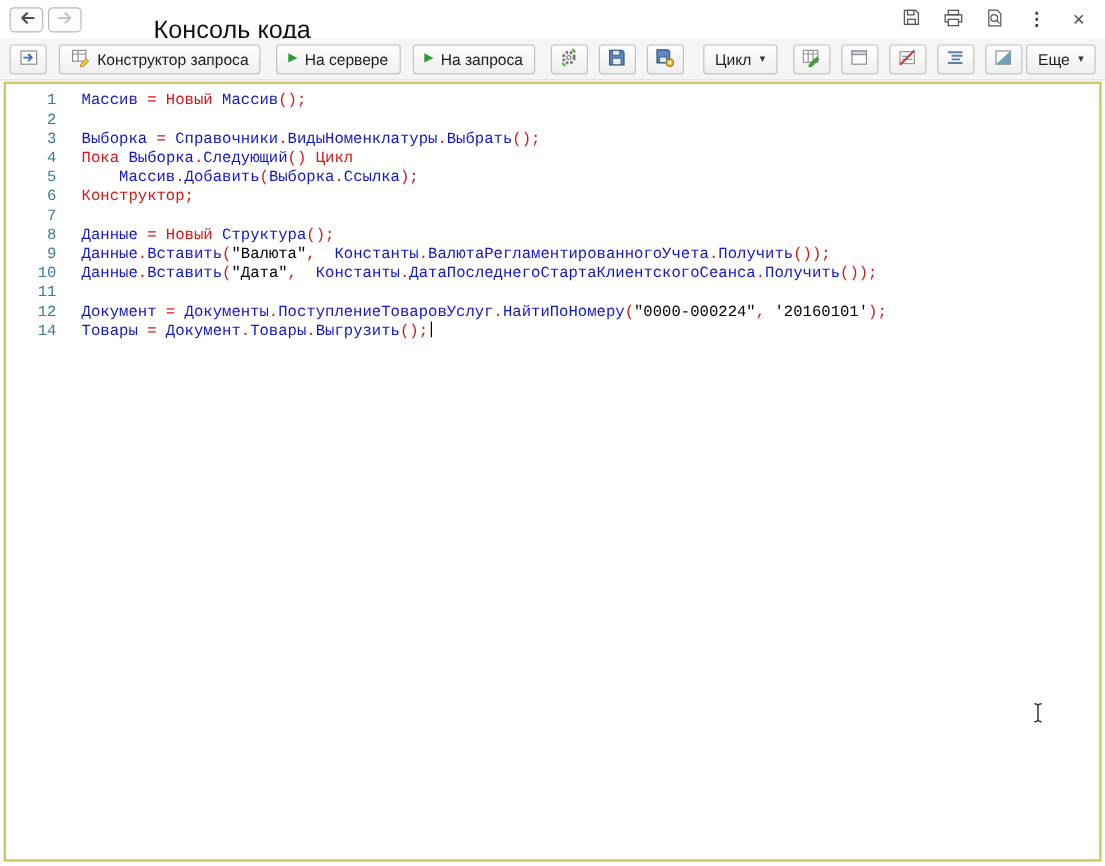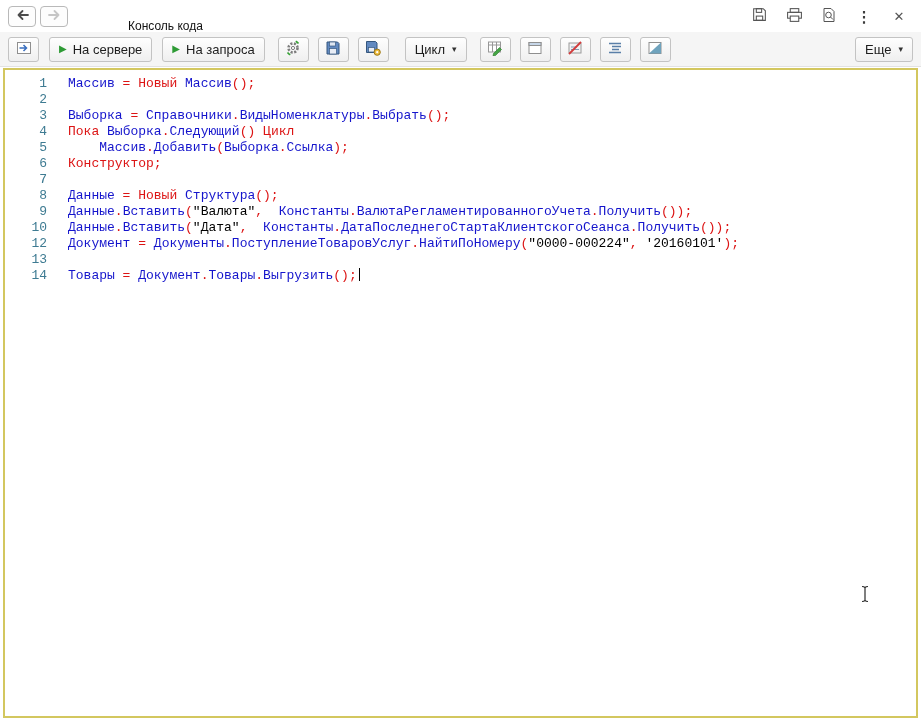--- a/index.html
+++ b/index.html
@@ -6,21 +6,21 @@
   html, body { width:921px; height:722px; background:#fff; overflow:hidden;
                font-family:"Liberation Sans", sans-serif; }
   .window { position:relative; width:921px; height:722px; background:#fff; }
 
   
   .titlebar { position:absolute; top:0; left:0; right:0; height:32px;
               display:flex; align-items:center; padding:0 12px 0 8px; background:#fff; }
   .nav-btn { width:28px; height:21px; border:1px solid #b9b9b9; border-radius:4px;
              background:#fdfdfd; display:inline-flex; align-items:center; justify-content:center; }
   .nav-btn + .nav-btn { margin-left:4px; }
-  .page-title { margin-left:60px; font-size:12px; color:#111;margin-top:20px; }
+  .page-title { margin-left:60px; font-size:21px; color:#111;margin-top:20px; }
   .tb-actions { margin-left:auto; display:flex; align-items:center; gap:15px; }
   .tb-action { background:none; border:none; width:20px; height:20px;
                display:inline-flex; align-items:center; justify-content:center; }
   .glyph-menu { font-size:15px; color:#3d3d3d; font-weight:bold; line-height:1; }
   .glyph-close { font-size:13px; color:#555; line-height:1; }
 
   
   .toolbar { position:absolute; top:32px; left:0; right:0; height:35px; background:#f5f5f5;
              border-bottom:1px solid #e2e2e2; display:flex; align-items:center; padding:0 8px; }
   .btn { height:25px; border:1px solid #c3c3c3; border-radius:3px;
@@ -110,20 +110,30 @@
 
     <button class="btn icon-only mr8">
       <span>
         <svg width="16" height="16" viewBox="0 0 16 16">
             <rect x="1.5" y="2.5" width="13" height="11" fill="#fff" stroke="#8f8f8f"></rect>
             <path d="M3.5 8h7M7.5 5 10.5 8l-3 3" fill="none" stroke="#3a6fbf" stroke-width="1.5"></path>
           </svg>
       </span>
     </button>
 
+    <button class="btn mr12">
+      <span>
+        <svg width="16" height="16" viewBox="0 0 16 16">
+            <rect x="1.5" y="2" width="11" height="9" fill="#fff" stroke="#8f8f8f"></rect>
+            <path d="M1.5 5h11M6 2v9" stroke="#8f8f8f"></path>
+            <path d="M8.5 13.5 13 9l2 2-4.5 4.5-2.6.6z" fill="#f5c342" stroke="#a87f1e" stroke-width="0.7"></path>
+          </svg>
+      </span>
+      <span>Конструктор запроса</span>
+    </button>
 
     <button class="btn mr8">
       <span class="play">▶</span>
       <span>На сервере</span>
     </button>
 
     <button class="btn mr12">
       <span class="play">▶</span>
       <span>На запроса</span>
     </button>
@@ -224,22 +234,22 @@
         <div class="code-row"><span class="gutter-num">1</span><span class="code-text"><span class="tok tok-id" style="color: rgb(20, 20, 204);">Массив</span><span class="tok tok-op" style="color: rgb(220, 20, 20);"> = </span><span class="tok tok-kw" style="color: rgb(220, 20, 20);">Новый</span><span class="tok tok-pl" style="color: rgb(0, 0, 0);"> </span><span class="tok tok-id" style="color: rgb(20, 20, 204);">Массив</span><span class="tok tok-op" style="color: rgb(220, 20, 20);">();</span></span></div>
         <div class="code-row"><span class="gutter-num">2</span><span class="code-text"></span></div>
         <div class="code-row"><span class="gutter-num">3</span><span class="code-text"><span class="tok tok-id" style="color: rgb(20, 20, 204);">Выборка</span><span class="tok tok-op" style="color: rgb(220, 20, 20);"> = </span><span class="tok tok-id" style="color: rgb(20, 20, 204);">Справочники</span><span class="tok tok-op" style="color: rgb(220, 20, 20);">.</span><span class="tok tok-id" style="color: rgb(20, 20, 204);">ВидыНоменклатуры</span><span class="tok tok-op" style="color: rgb(220, 20, 20);">.</span><span class="tok tok-id" style="color: rgb(20, 20, 204);">Выбрать</span><span class="tok tok-op" style="color: rgb(220, 20, 20);">();</span></span></div>
         <div class="code-row"><span class="gutter-num">4</span><span class="code-text"><span class="tok tok-kw" style="color: rgb(220, 20, 20);">Пока</span><span class="tok tok-pl" style="color: rgb(0, 0, 0);"> </span><span class="tok tok-id" style="color: rgb(20, 20, 204);">Выборка</span><span class="tok tok-op" style="color: rgb(220, 20, 20);">.</span><span class="tok tok-id" style="color: rgb(20, 20, 204);">Следующий</span><span class="tok tok-op" style="color: rgb(220, 20, 20);">()</span><span class="tok tok-pl" style="color: rgb(0, 0, 0);"> </span><span class="tok tok-kw" style="color: rgb(220, 20, 20);">Цикл</span></span></div>
         <div class="code-row"><span class="gutter-num">5</span><span class="code-text"><span class="tok tok-pl" style="color: rgb(0, 0, 0);">    </span><span class="tok tok-id" style="color: rgb(20, 20, 204);">Массив</span><span class="tok tok-op" style="color: rgb(220, 20, 20);">.</span><span class="tok tok-id" style="color: rgb(20, 20, 204);">Добавить</span><span class="tok tok-op" style="color: rgb(220, 20, 20);">(</span><span class="tok tok-id" style="color: rgb(20, 20, 204);">Выборка</span><span class="tok tok-op" style="color: rgb(220, 20, 20);">.</span><span class="tok tok-id" style="color: rgb(20, 20, 204);">Ссылка</span><span class="tok tok-op" style="color: rgb(220, 20, 20);">);</span></span></div>
         <div class="code-row"><span class="gutter-num">6</span><span class="code-text"><span class="tok tok-kw" style="color: rgb(220, 20, 20);">Конструктор</span><span class="tok tok-op" style="color: rgb(220, 20, 20);">;</span></span></div>
         <div class="code-row"><span class="gutter-num">7</span><span class="code-text"></span></div>
         <div class="code-row"><span class="gutter-num">8</span><span class="code-text"><span class="tok tok-id" style="color: rgb(20, 20, 204);">Данные</span><span class="tok tok-op" style="color: rgb(220, 20, 20);"> = </span><span class="tok tok-kw" style="color: rgb(220, 20, 20);">Новый</span><span class="tok tok-pl" style="color: rgb(0, 0, 0);"> </span><span class="tok tok-id" style="color: rgb(20, 20, 204);">Структура</span><span class="tok tok-op" style="color: rgb(220, 20, 20);">();</span></span></div>
         <div class="code-row"><span class="gutter-num">9</span><span class="code-text"><span class="tok tok-id" style="color: rgb(20, 20, 204);">Данные</span><span class="tok tok-op" style="color: rgb(220, 20, 20);">.</span><span class="tok tok-id" style="color: rgb(20, 20, 204);">Вставить</span><span class="tok tok-op" style="color: rgb(220, 20, 20);">(</span><span class="tok tok-str" style="color: rgb(0, 0, 0);">"Валюта"</span><span class="tok tok-op" style="color: rgb(220, 20, 20);">,</span><span class="tok tok-pl" style="color: rgb(0, 0, 0);">  </span><span class="tok tok-id" style="color: rgb(20, 20, 204);">Константы</span><span class="tok tok-op" style="color: rgb(220, 20, 20);">.</span><span class="tok tok-id" style="color: rgb(20, 20, 204);">ВалютаРегламентированногоУчета</span><span class="tok tok-op" style="color: rgb(220, 20, 20);">.</span><span class="tok tok-id" style="color: rgb(20, 20, 204);">Получить</span><span class="tok tok-op" style="color: rgb(220, 20, 20);">());</span></span></div>
         <div class="code-row"><span class="gutter-num">10</span><span class="code-text"><span class="tok tok-id" style="color: rgb(20, 20, 204);">Данные</span><span class="tok tok-op" style="color: rgb(220, 20, 20);">.</span><span class="tok tok-id" style="color: rgb(20, 20, 204);">Вставить</span><span class="tok tok-op" style="color: rgb(220, 20, 20);">(</span><span class="tok tok-str" style="color: rgb(0, 0, 0);">"Дата"</span><span class="tok tok-op" style="color: rgb(220, 20, 20);">,</span><span class="tok tok-pl" style="color: rgb(0, 0, 0);">  </span><span class="tok tok-id" style="color: rgb(20, 20, 204);">Константы</span><span class="tok tok-op" style="color: rgb(220, 20, 20);">.</span><span class="tok tok-id" style="color: rgb(20, 20, 204);">ДатаПоследнегоСтартаКлиентскогоСеанса</span><span class="tok tok-op" style="color: rgb(220, 20, 20);">.</span><span class="tok tok-id" style="color: rgb(20, 20, 204);">Получить</span><span class="tok tok-op" style="color: rgb(220, 20, 20);">());</span></span></div>
+        <div class="code-row"><span class="gutter-num">11</span><span class="code-text"></span></div>
         <div class="code-row"><span class="gutter-num">12</span><span class="code-text"><span class="tok tok-id" style="color: rgb(20, 20, 204);">Документ</span><span class="tok tok-op" style="color: rgb(220, 20, 20);"> = </span><span class="tok tok-id" style="color: rgb(20, 20, 204);">Документы</span><span class="tok tok-op" style="color: rgb(220, 20, 20);">.</span><span class="tok tok-id" style="color: rgb(20, 20, 204);">ПоступлениеТоваровУслуг</span><span class="tok tok-op" style="color: rgb(220, 20, 20);">.</span><span class="tok tok-id" style="color: rgb(20, 20, 204);">НайтиПоНомеру</span><span class="tok tok-op" style="color: rgb(220, 20, 20);">(</span><span class="tok tok-str" style="color: rgb(0, 0, 0);">"0000-000224"</span><span class="tok tok-op" style="color: rgb(220, 20, 20);">,</span><span class="tok tok-pl" style="color: rgb(0, 0, 0);"> </span><span class="tok tok-str" style="color: rgb(0, 0, 0);">'20160101'</span><span class="tok tok-op" style="color: rgb(220, 20, 20);">);</span></span></div>
-        <div class="code-row"><span class="gutter-num">13</span><span class="code-text"></span></div>
         <div class="code-row"><span class="gutter-num">14</span><span class="code-text"><span class="tok tok-id" style="color: rgb(20, 20, 204);">Товары</span><span class="tok tok-op" style="color: rgb(220, 20, 20);"> = </span><span class="tok tok-id" style="color: rgb(20, 20, 204);">Документ</span><span class="tok tok-op" style="color: rgb(220, 20, 20);">.</span><span class="tok tok-id" style="color: rgb(20, 20, 204);">Товары</span><span class="tok tok-op" style="color: rgb(220, 20, 20);">.</span><span class="tok tok-id" style="color: rgb(20, 20, 204);">Выгрузить</span><span class="tok tok-op" style="color: rgb(220, 20, 20);">();</span><span class="text-caret"></span></span></div>
       </div>
   </div>
 
   <div class="mouse-cursor">
     <svg width="10" height="18" viewBox="0 0 10 18">
         <path d="M2 1.5c1.5 0 2.5.5 3 1.2.5-.7 1.5-1.2 3-1.2M5 2.7v12.6M2 16.5c1.5 0 2.5-.5 3-1.2.5.7 1.5 1.2 3 1.2" fill="none" stroke="#2b2b2b" stroke-width="1.2"></path>
       </svg>
   </div>
 

